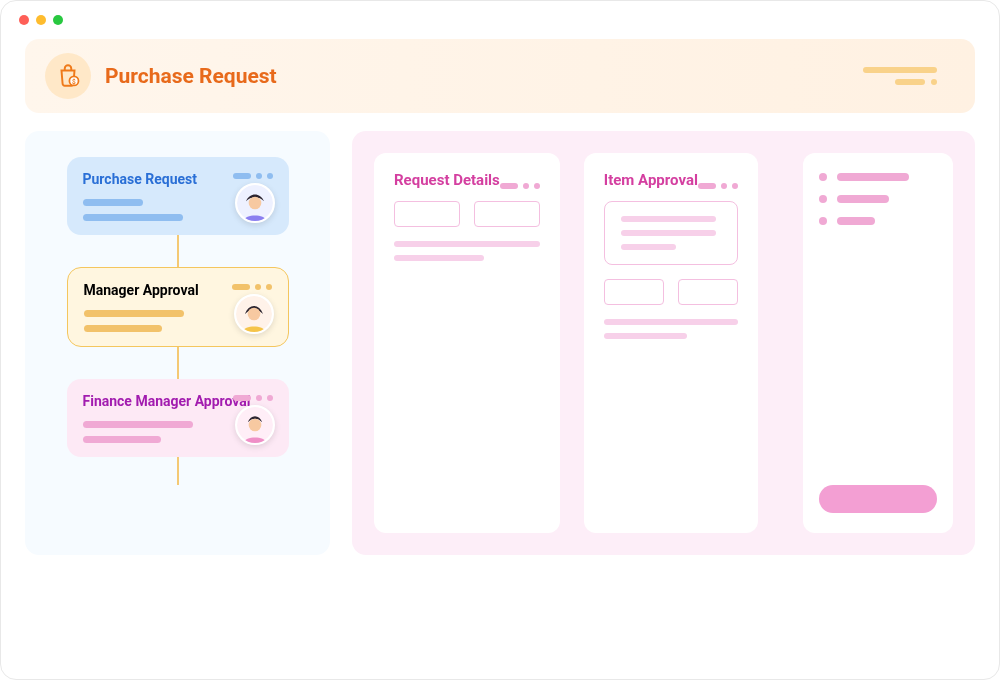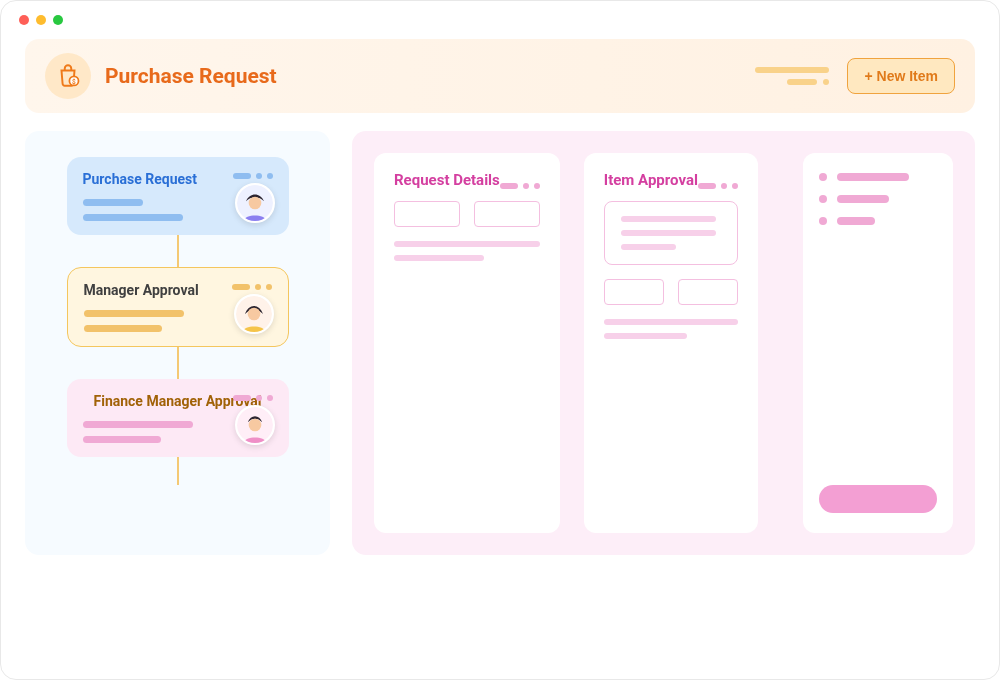--- a/index.html
+++ b/index.html
@@ -95,22 +95,22 @@
     width: 222px;
     border-radius: 14px;
     padding: 14px 16px 14px;
     position: relative;
   }
   .wf-card.blue { background: #d6e9fc; }
   .wf-card.amber { background: #fff6e0; border: 1.5px solid #f4c65e; }
   .wf-card.pink { background: #fde9f5; }
   .wf-title { font-size: 14px; font-weight: 700; }
   .wf-card.blue .wf-title { color: #2a6fd6; }
-  .wf-card.amber .wf-title { color: #404040; }
-  .wf-card.pink .wf-title { color: #a16207; text-align: center; }
+  .wf-card.amber .wf-title { color: #000000; }
+  .wf-card.pink .wf-title { color: #a21caf; }
   .wf-deco { display:flex; gap:5px; align-items:center; position:absolute; top:16px; right:16px;}
   .wf-deco .b { height:6px; border-radius:3px; }
   .wf-deco .d { width:6px;height:6px;border-radius:50%; }
   .wf-card.blue .b, .wf-card.blue .d { background:#8fbdf0; }
   .wf-card.amber .b, .wf-card.amber .d { background:#f2c26a; }
   .wf-card.pink .b, .wf-card.pink .d { background:#f0a9d4; }
   .wf-lines { margin-top: 12px; display:flex; flex-direction:column; gap:8px; }
   .wf-line { height:7px; border-radius:4px; }
   .wf-card.blue .wf-line { background:#8fbdf0; }
   .wf-card.amber .wf-line { background:#f2c26a; }
@@ -212,21 +212,20 @@
       </svg>
     </div>
     <div class="header-title">Purchase Request</div>
     <div class="header-deco">
       <div class="deco-bar" style="width:74px;"></div>
       <div class="deco-row">
         <div class="deco-bar" style="width:30px;"></div>
         <div class="deco-dot"></div>
       </div>
     </div>
-    <button class="new-item-btn">+ New Item</button>
   </div>
 
   <div class="content">
 
     <div class="workflow-panel">
 
       <div class="wf-card blue">
         <div class="wf-title">Purchase Request</div>
         <div class="wf-deco">
           <div class="b" style="width:18px;"></div>

